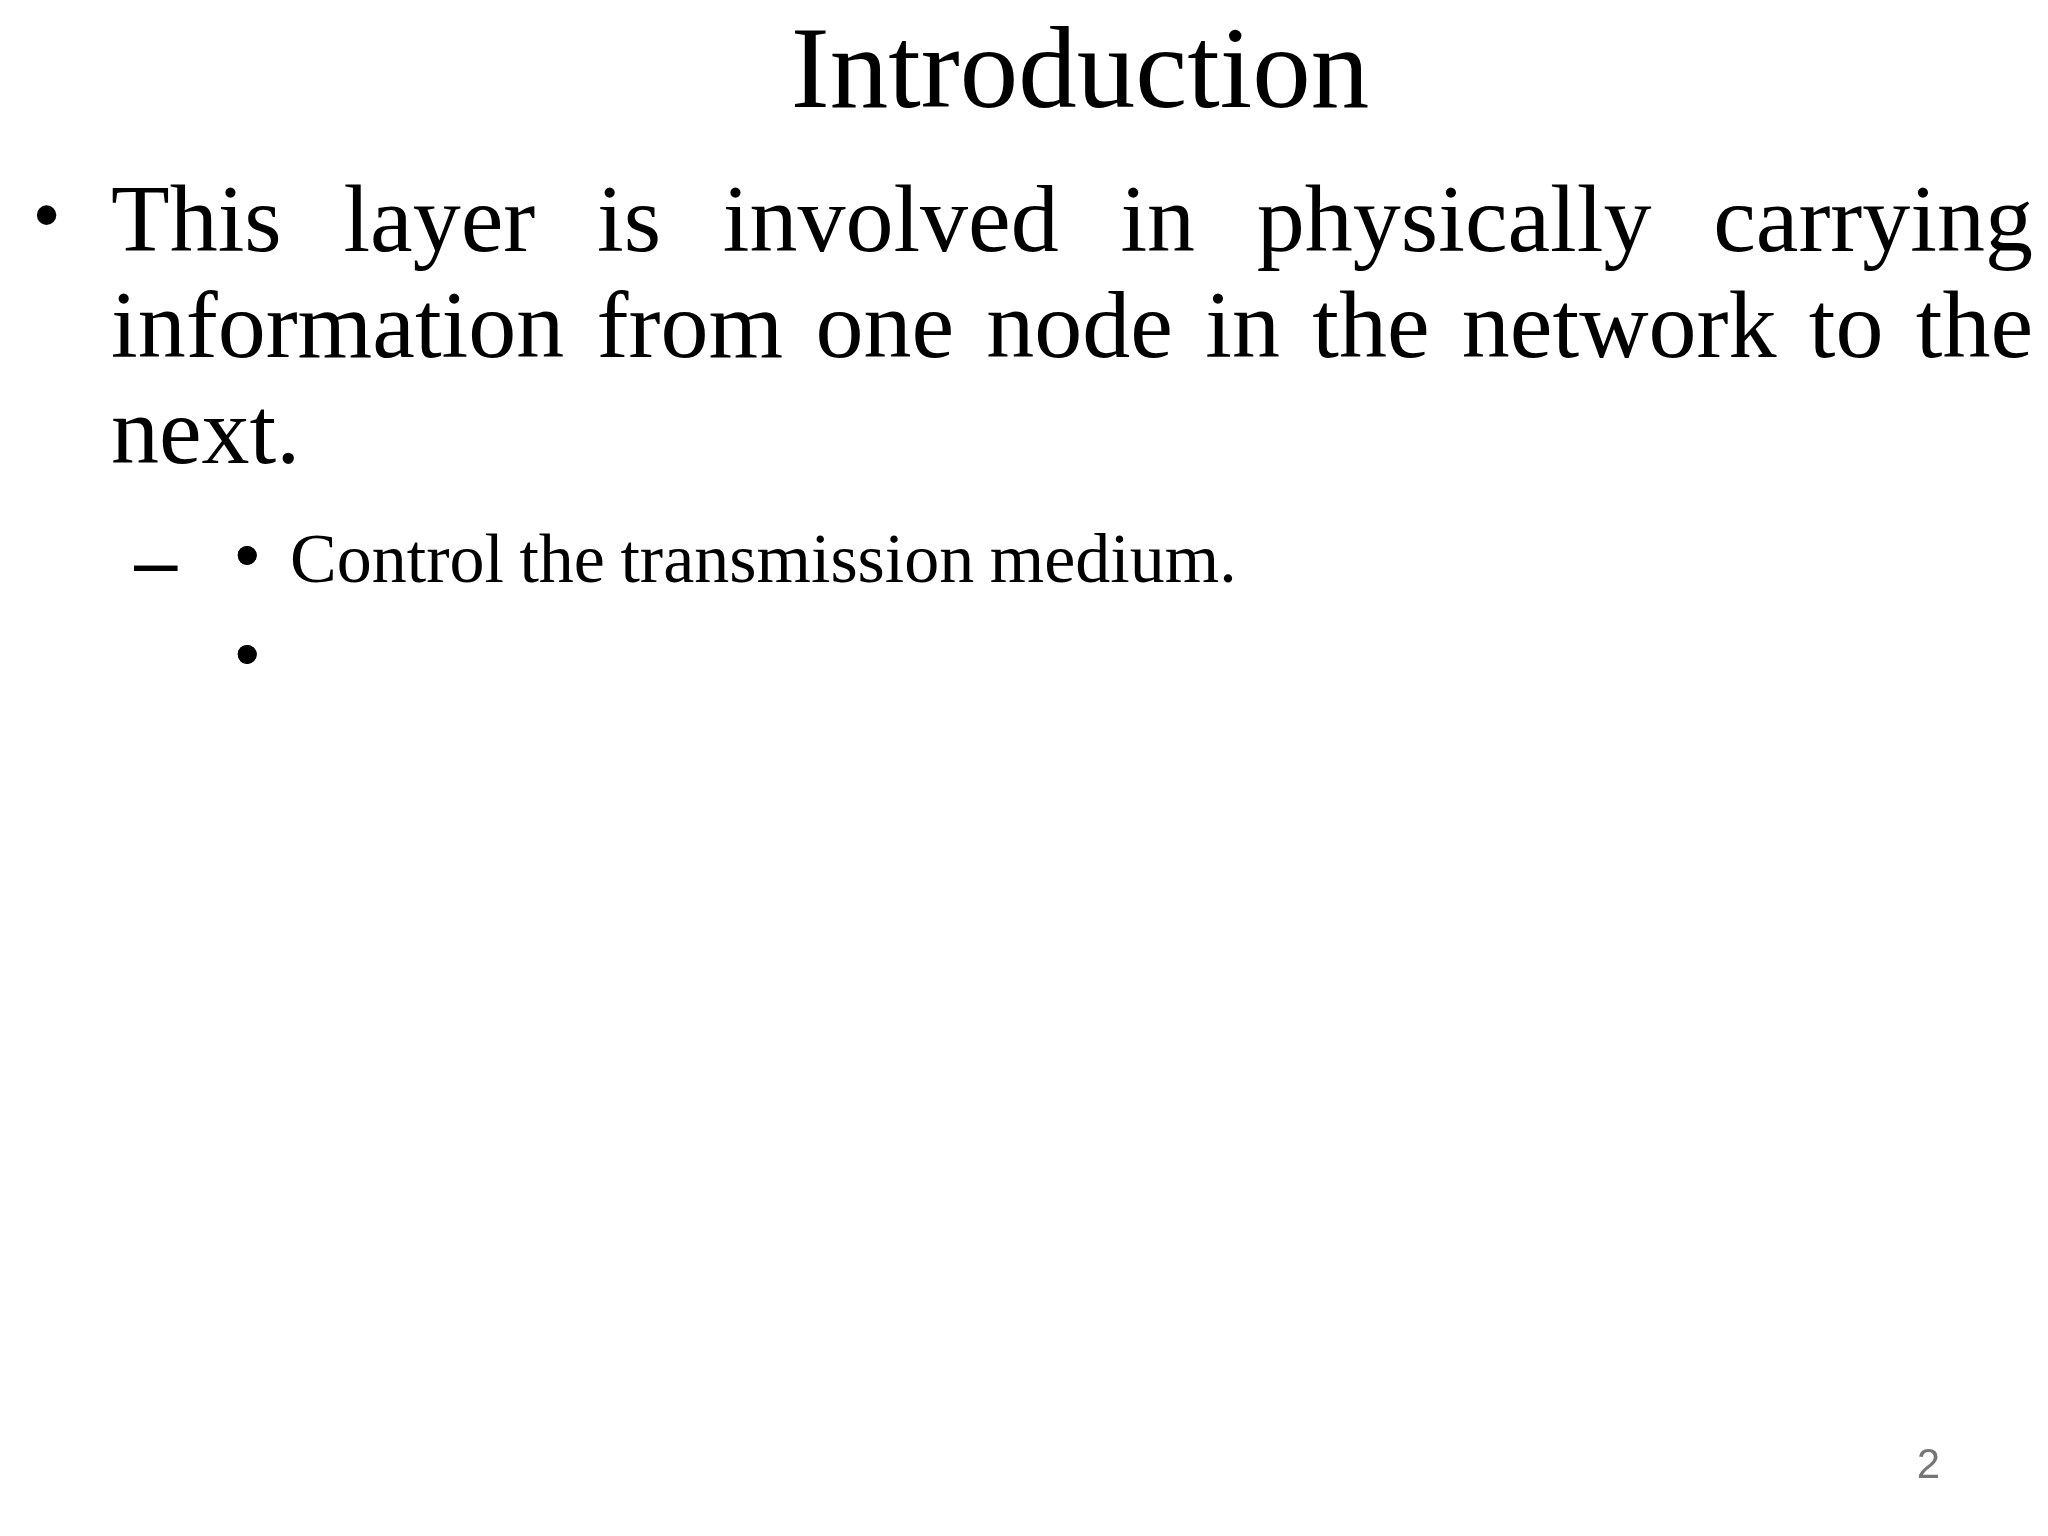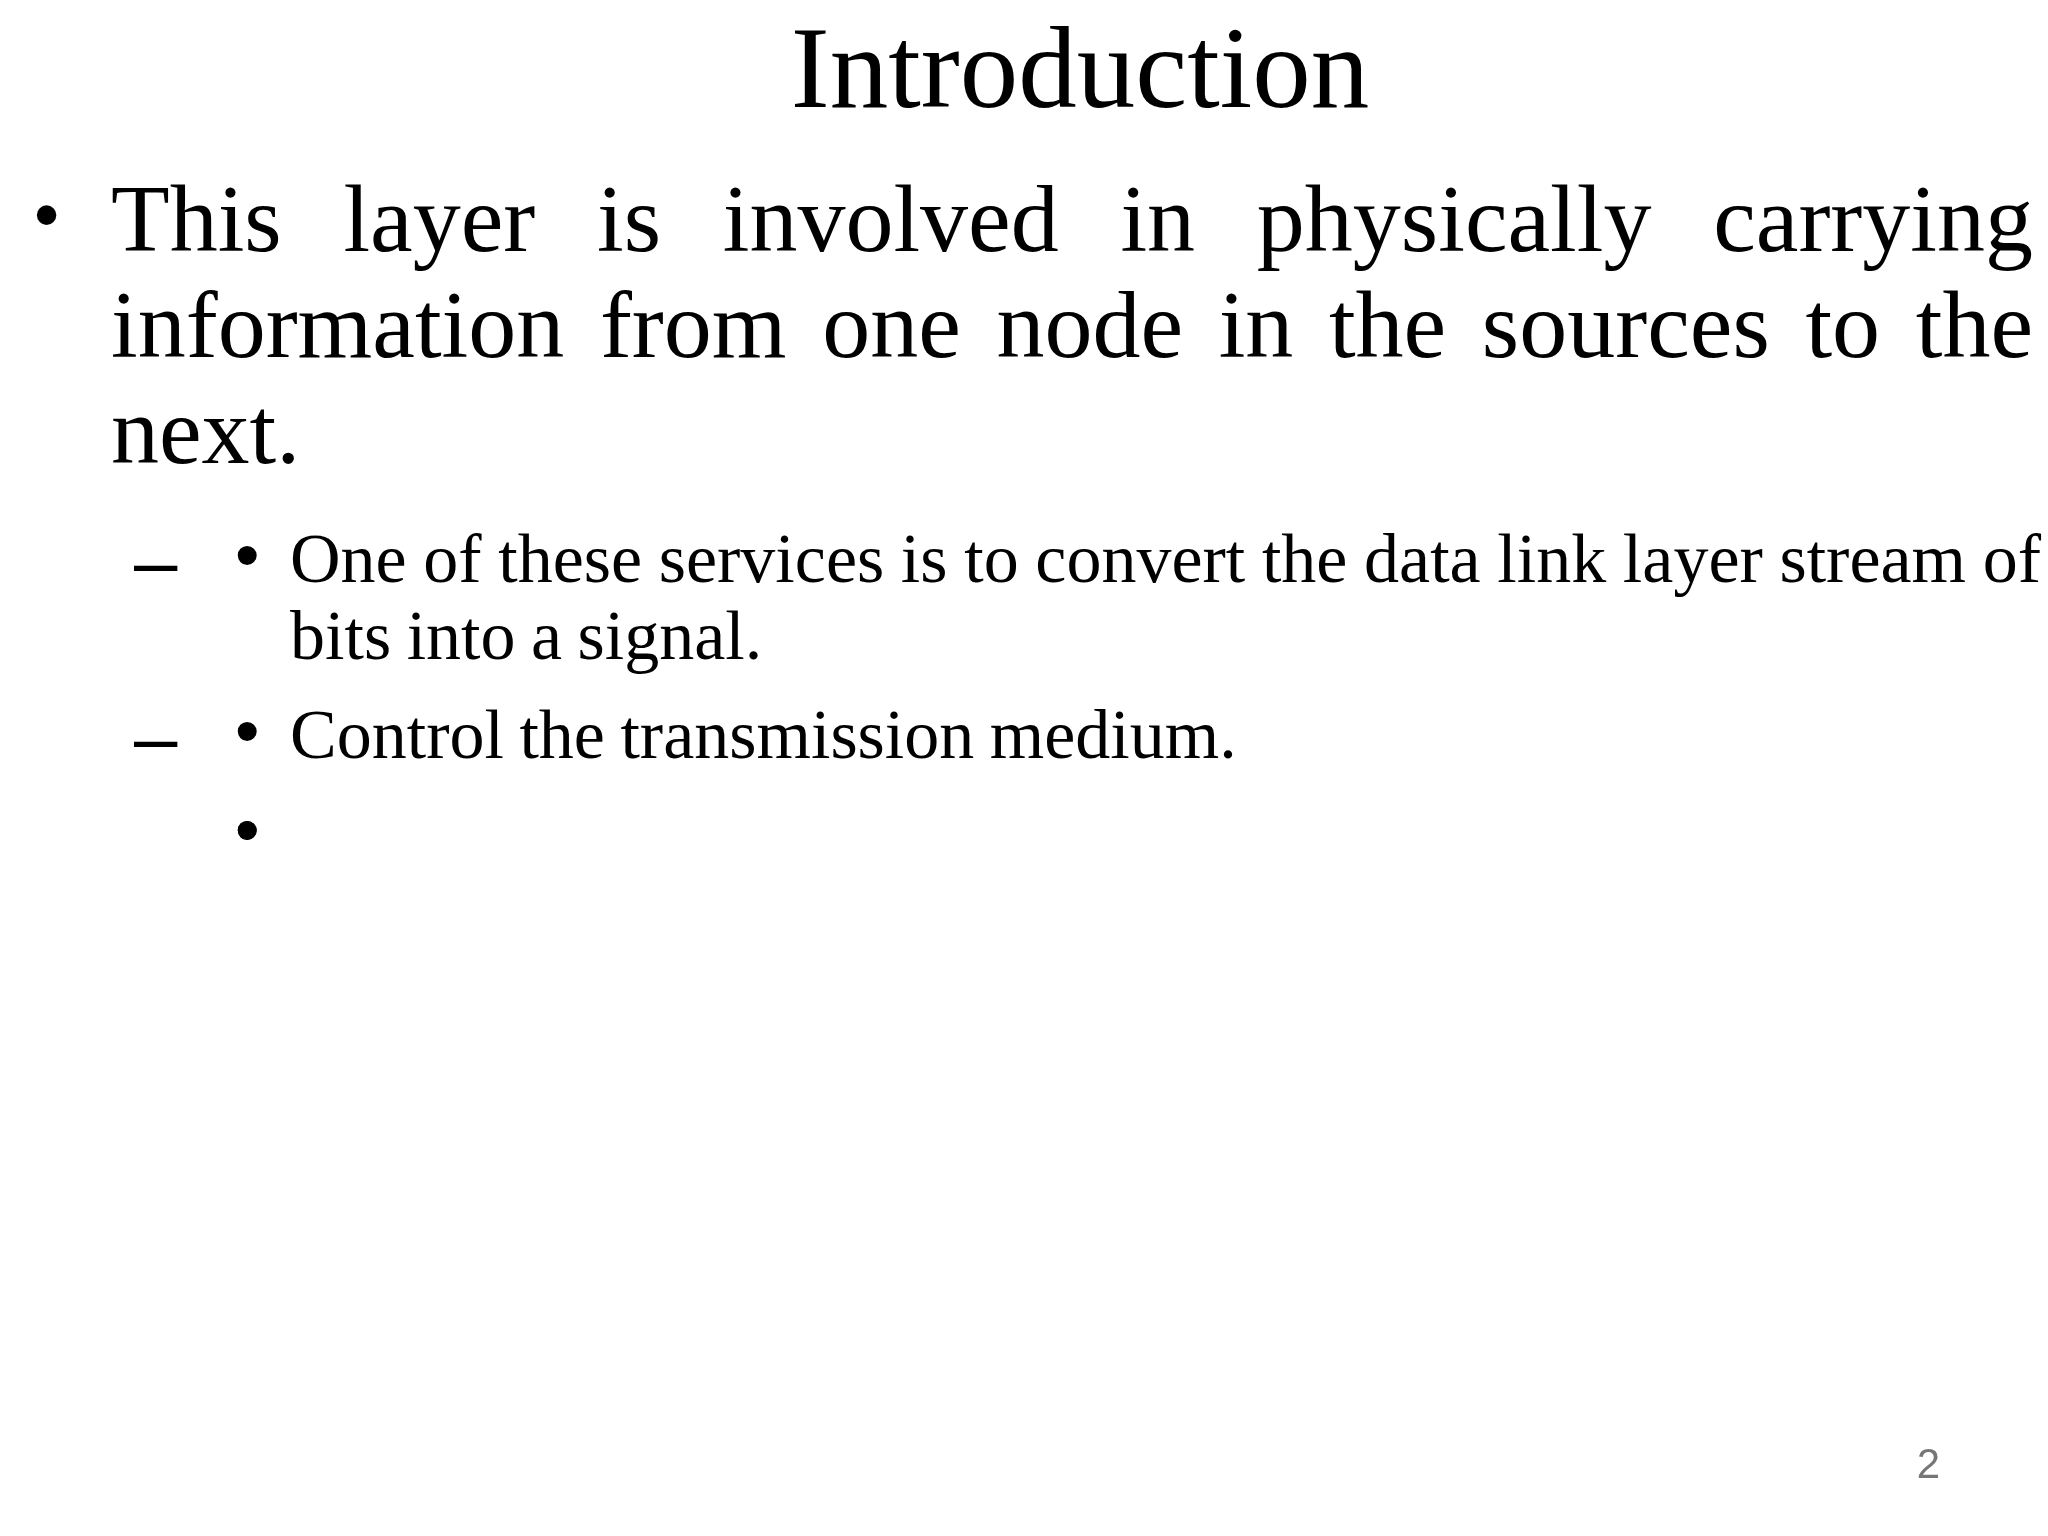--- a/index.html
+++ b/index.html
@@ -88,30 +88,29 @@
 <body>
 
 <div class="slide">
 
   <h1 class="title">Introduction</h1>
 
   <div class="body">
 
     <div class="item l1">
       <span class="marker">•</span>
-      <span class="text">This layer is involved in physically carrying information from one node in the sources to the next.</span>
+      <span class="text">This layer is involved in physically carrying information from one node in the network to the next.</span>
     </div>
 
     <div class="item l2">
       <span class="marker">–</span>
     </div>
 
     <div class="item l3">
       <span class="marker">•</span>
-      <span class="text">One of these services is to convert the data link layer stream of bits into a signal.</span>
     </div>
 
     <div class="item l2 mt16">
       <span class="marker">–</span>
     </div>
 
     <div class="item l3">
       <span class="marker">•</span>
       <span class="text">Control the transmission medium.</span>
     </div>

